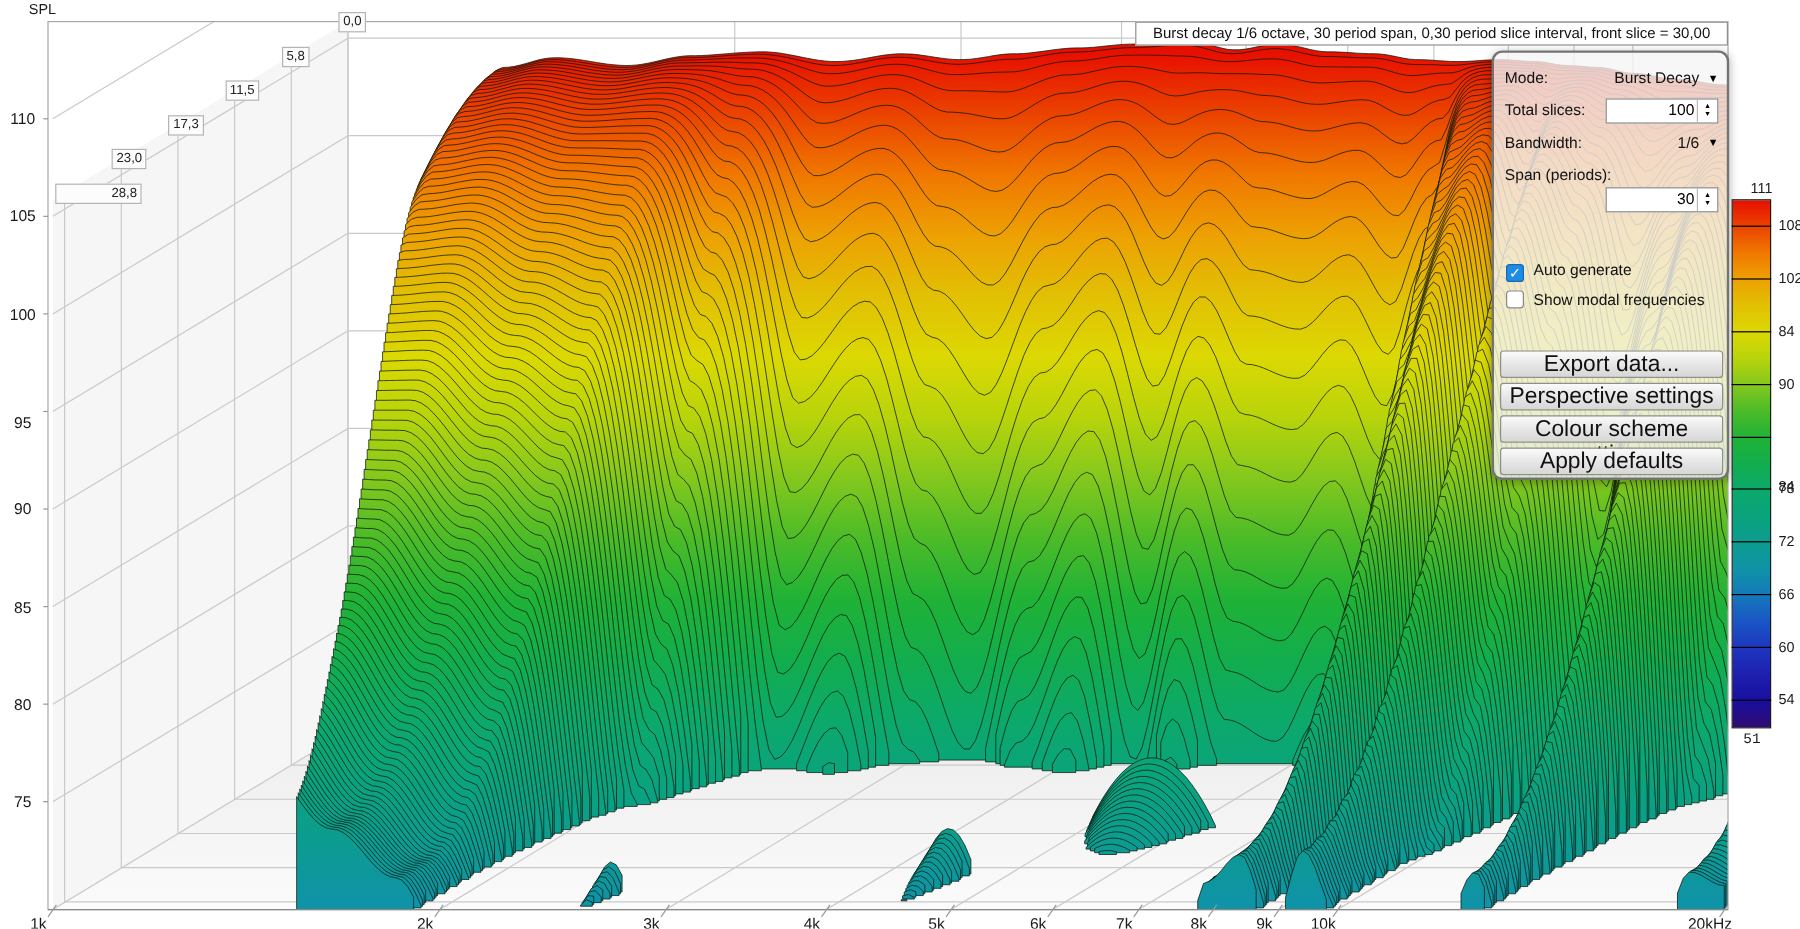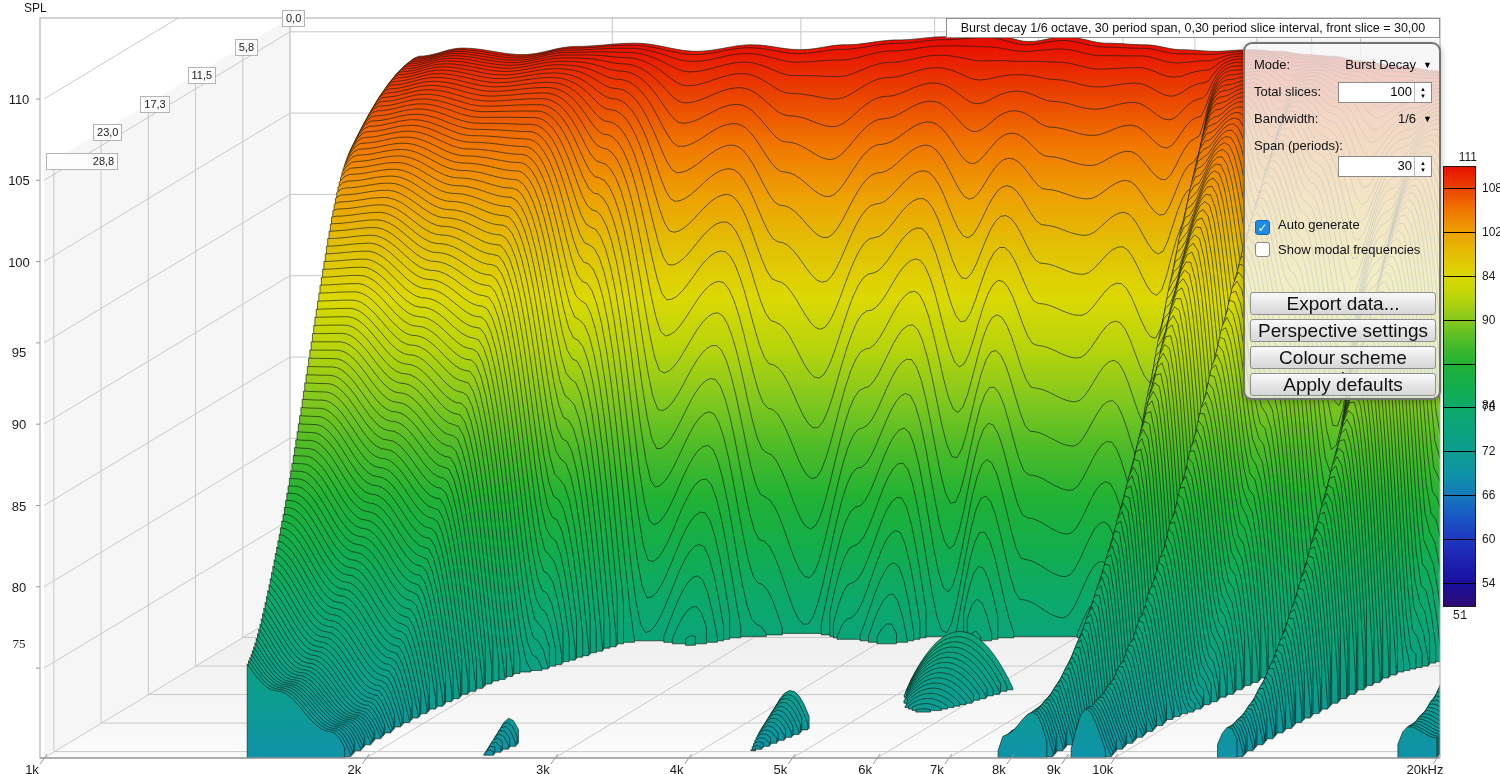--- a/index.html
+++ b/index.html
@@ -254,21 +254,21 @@
 
   <div class="lbl" id="spl-title">SPL</div>
   <div id="ylabs">
       <div class="lbl ylab" style="left: 2px; top: 99px;">110</div>
       <div class="lbl ylab" style="left: 2px; top: 180.3px;">105</div>
       <div class="lbl ylab" style="left: 2px; top: 261.6px;">100</div>
       <div class="lbl ylab" style="left: 2px; top: 352px;">95</div>
       <div class="lbl ylab" style="left: 2px; top: 424.2px;">90</div>
       <div class="lbl ylab" style="left: 2px; top: 505.5px;">85</div>
       <div class="lbl ylab" style="left: 2px; top: 586.8px;">80</div>
-      <div class="lbl ylab" style="left: 2px; top: 644px; font-family: Liberation Serif, serif;">75</div>
+      <div class="lbl ylab" style="left: 2px; top: 668px;">75</div>
     </div>
   <div id="xlabs">
       <div class="lbl xlab" style="left: 32px;">1k</div>
       <div class="lbl xlab" style="left: 354.31px;">2k</div>
       <div class="lbl xlab" style="left: 542.849px;">3k</div>
       <div class="lbl xlab" style="left: 676.62px;">4k</div>
       <div class="lbl xlab" style="left: 780.38px;">5k</div>
       <div class="lbl xlab" style="left: 865.159px;">6k</div>
       <div class="lbl xlab" style="left: 936.838px;">7k</div>
       <div class="lbl xlab" style="left: 998.93px;">8k</div>

